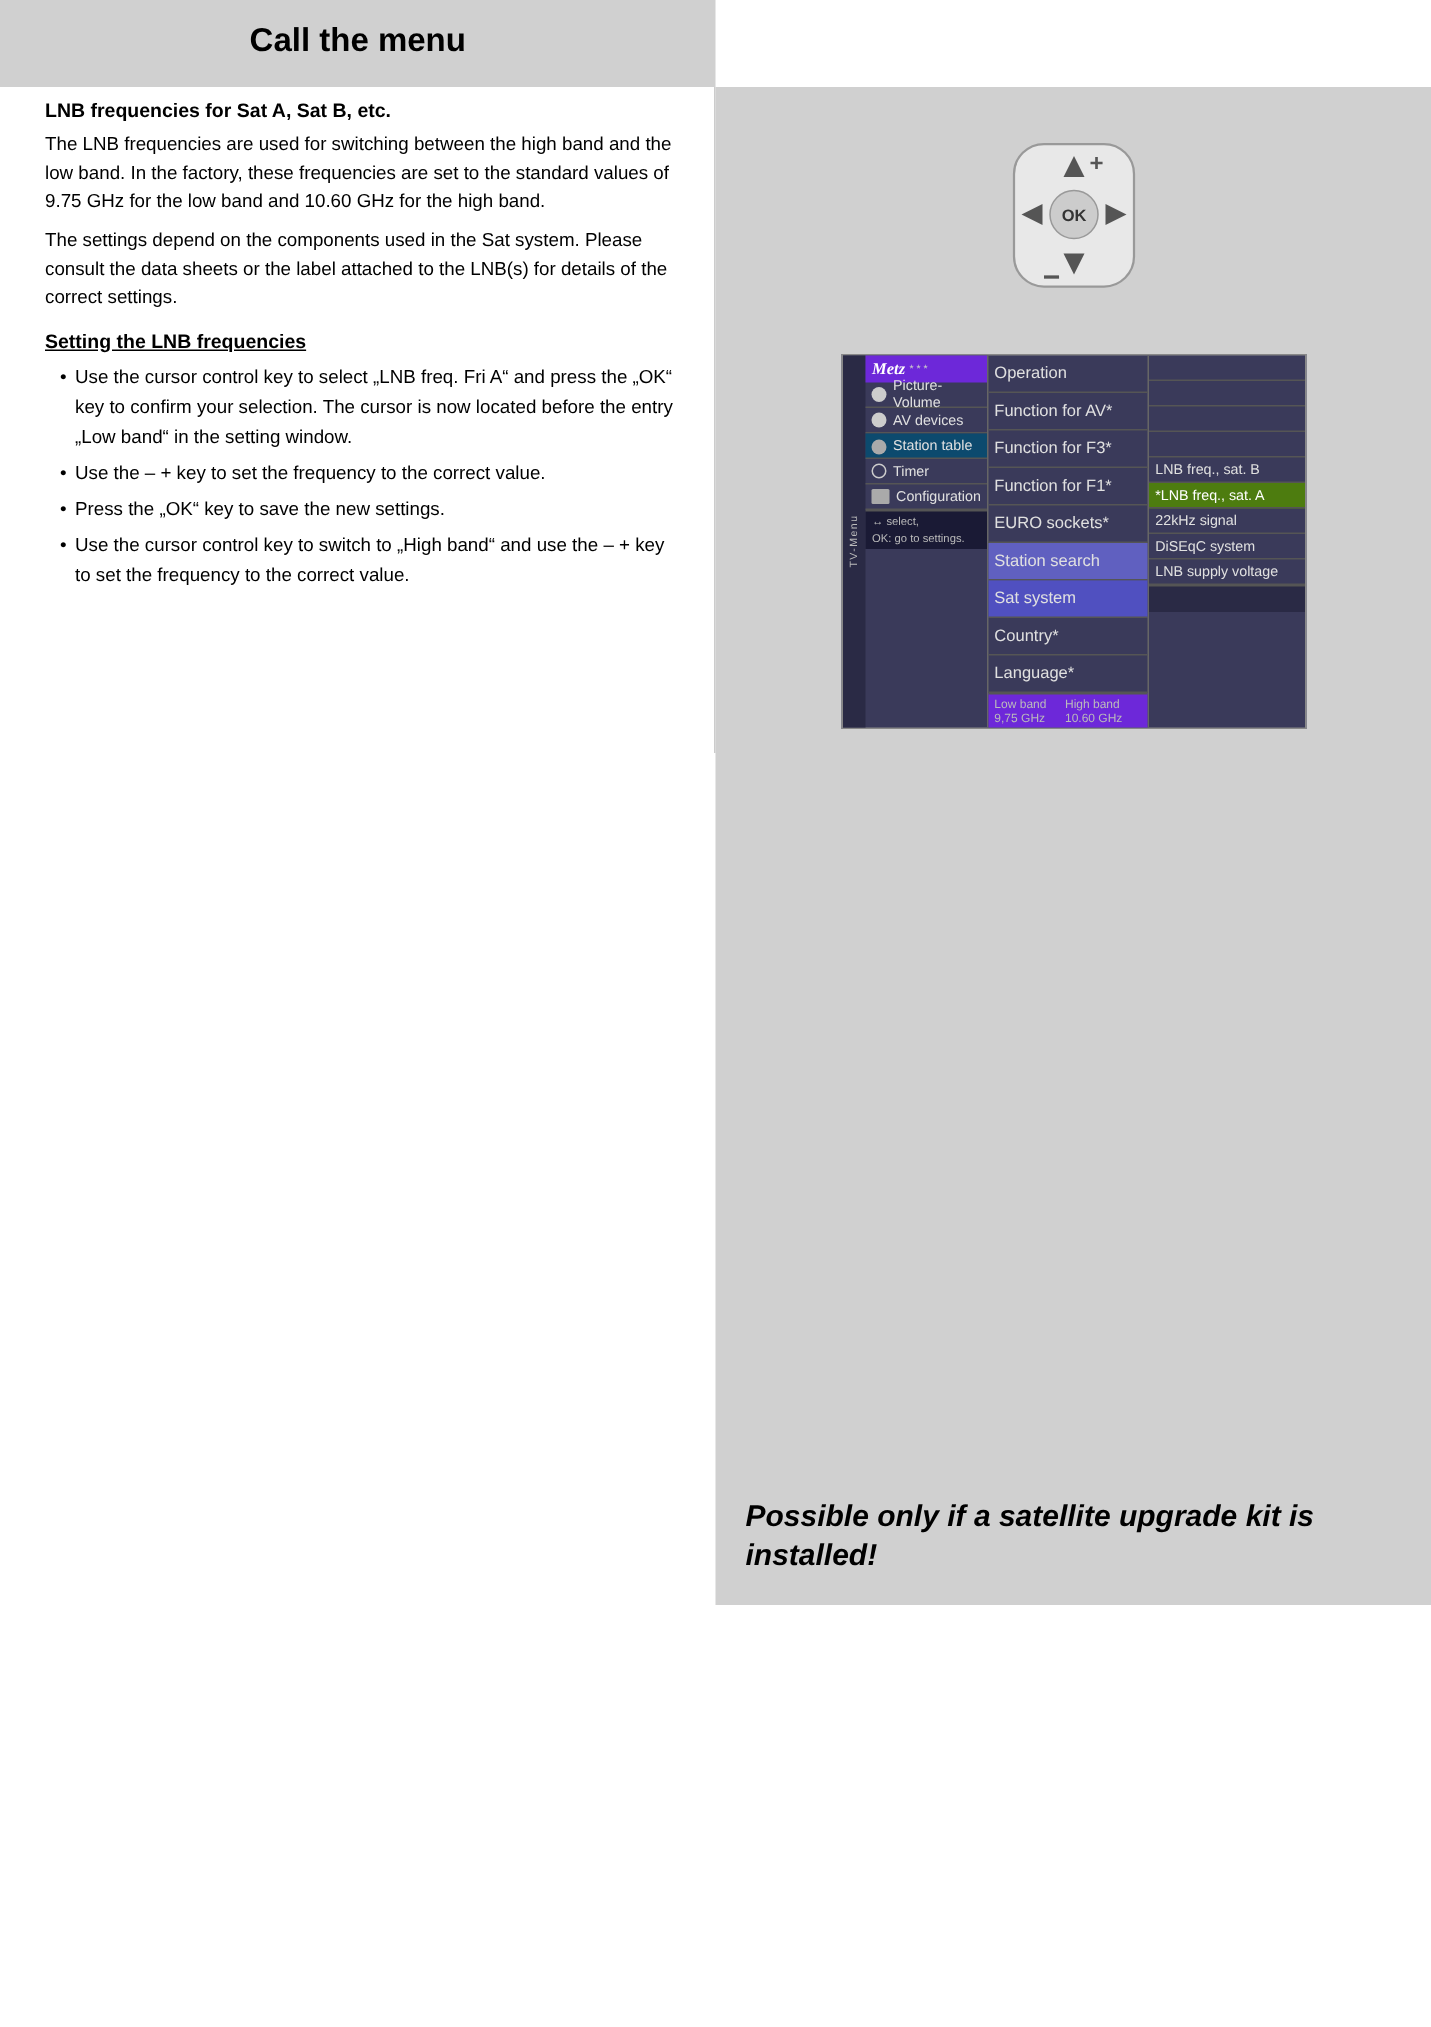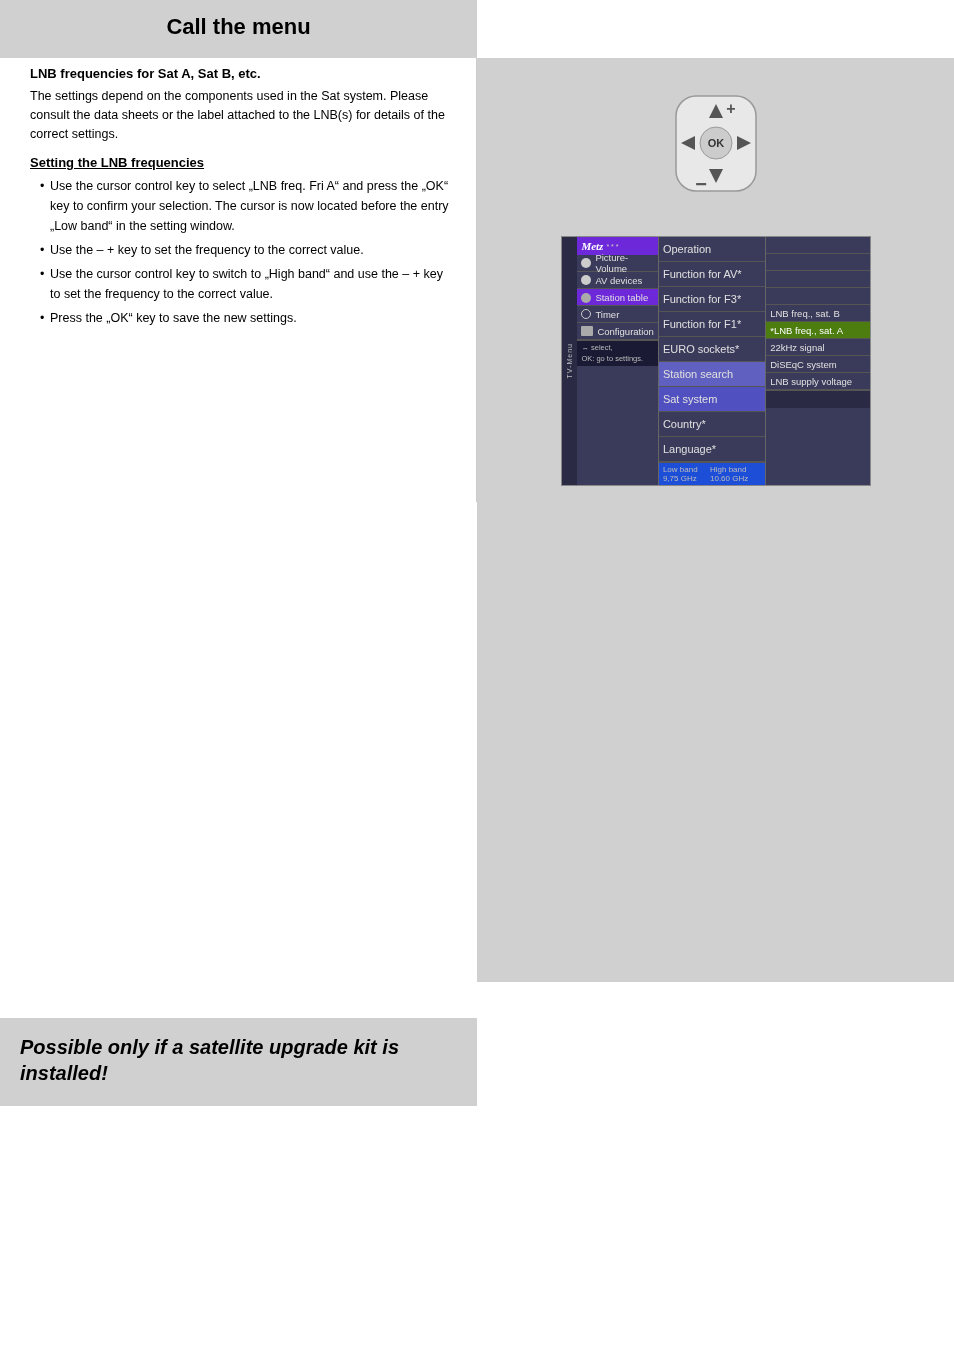--- a/index.html
+++ b/index.html
@@ -97,21 +97,21 @@
       display: flex;
       align-items: center;
       padding: 2px 4px;
       height: 17px;
       border-bottom: 1px solid #555;
       font-size: 9.5px;
       color: #e0e0e0;
     }
 
     .tv-menu-row.selected {
-      background: #6d28d9;
+      background: #0c4a6e;
       align-items: flex-end;
     }
 
     .tv-icon {
       width: 12px;
       height: 10px;
       margin-right: 4px;
       display: inline-block;
       background: #999;
       border-radius: 2px;
@@ -193,29 +193,30 @@
       <h1 class="section-title">Call the menu</h1>
     </div>
   </div>
 
   <div style="display:flex; width:100%;">
 
     <div style="width:50%; background:#fff; padding:8px 24px 16px 30px; border-right:1px solid #ccc;">
 
       <p class="subsection-title">LNB frequencies for Sat A, Sat B, etc.</p>
 
+      <p class="body-text">The LNB frequencies are used for switching between the high band and the low band. In the factory, these frequencies are set to the standard values of 9.75 GHz for the low band and 10.60 GHz for the high band.</p>
       <p class="body-text">The settings depend on the components used in the Sat system. Please consult the data sheets or the label attached to the LNB(s) for details of the correct settings.</p>
 
       <p class="underline-title">Setting the LNB frequencies</p>
 
       <ul class="bullet-list">
         <li>Use the cursor control key to select „LNB freq. Fri A“ and press the „OK“ key to confirm your selection. The cursor is now located before the entry „Low band“ in the setting window.</li>
         <li>Use the – + key to set the frequency to the correct value.</li>
+        <li>Press the „OK“ key to save the new settings.</li>
         <li>Use the cursor control key to switch to „High band“ and use the – + key to set the frequency to the correct value.</li>
-        <li>Press the „OK“ key to save the new settings.</li>
       </ul>
 
     </div>
 
     <div style="width:50%; background:#d0d0d0; padding:8px 20px 16px 20px; display:flex; flex-direction:column; align-items:center;">
 
       <div class="remote-container">
         <svg width="140" height="130" viewBox="0 0 140 130">
 
           <rect x="30" y="20" width="80" height="95" rx="20" ry="20" fill="#e8e8e8" stroke="#999" stroke-width="1.5"></rect>
@@ -307,21 +308,21 @@
               <div class="tv-col2-row selected">
                   <span>Sat system</span>
                 </div>
               <div class="tv-col2-row">
                   <span>Country*</span>
                 </div>
               <div class="tv-col2-row">
                   <span>Language*</span>
                 </div>
 
-              <div style="background:#1d4ed8; padding:2px 4px; font-size:8px; color:#bbb; display:flex; justify-content:space-between; border-top:1px solid #555;">
+              <div style="background:#6d28d9; padding:2px 4px; font-size:8px; color:#bbb; display:flex; justify-content:space-between; border-top:1px solid #555;">
                 <span>Low band 9,75 GHz</span>
                 <span>High band  10.60 GHz</span>
               </div>
             </div>
 
             <div style="width:104px;">
               <div class="tv-col3-row">
                   <span></span>
                 </div>
               <div class="tv-col3-row">
@@ -356,20 +357,20 @@
       </div>
 
     </div>
   </div>
 
   <div style="display:flex; width:100%; flex:1;">
     <div style="width:50%; background:#fff; min-height:480px;"></div>
     <div style="width:50%; background:#d0d0d0; min-height:480px;"></div>
   </div>
 
-  <div style="display:flex; width:100%;flex-direction:column;">
+  <div style="display:flex; width:100%;">
     <div style="width:50%; background:#fff; padding:16px 24px 20px 30px;"></div>
     <div style="width:50%; background:#d0d0d0; padding:16px 20px 20px 20px;">
       <p class="italic-bold-footer">Possible only if a satellite upgrade kit is installed!</p>
     </div>
   </div>
 
 </div>
 
 </body></html>

